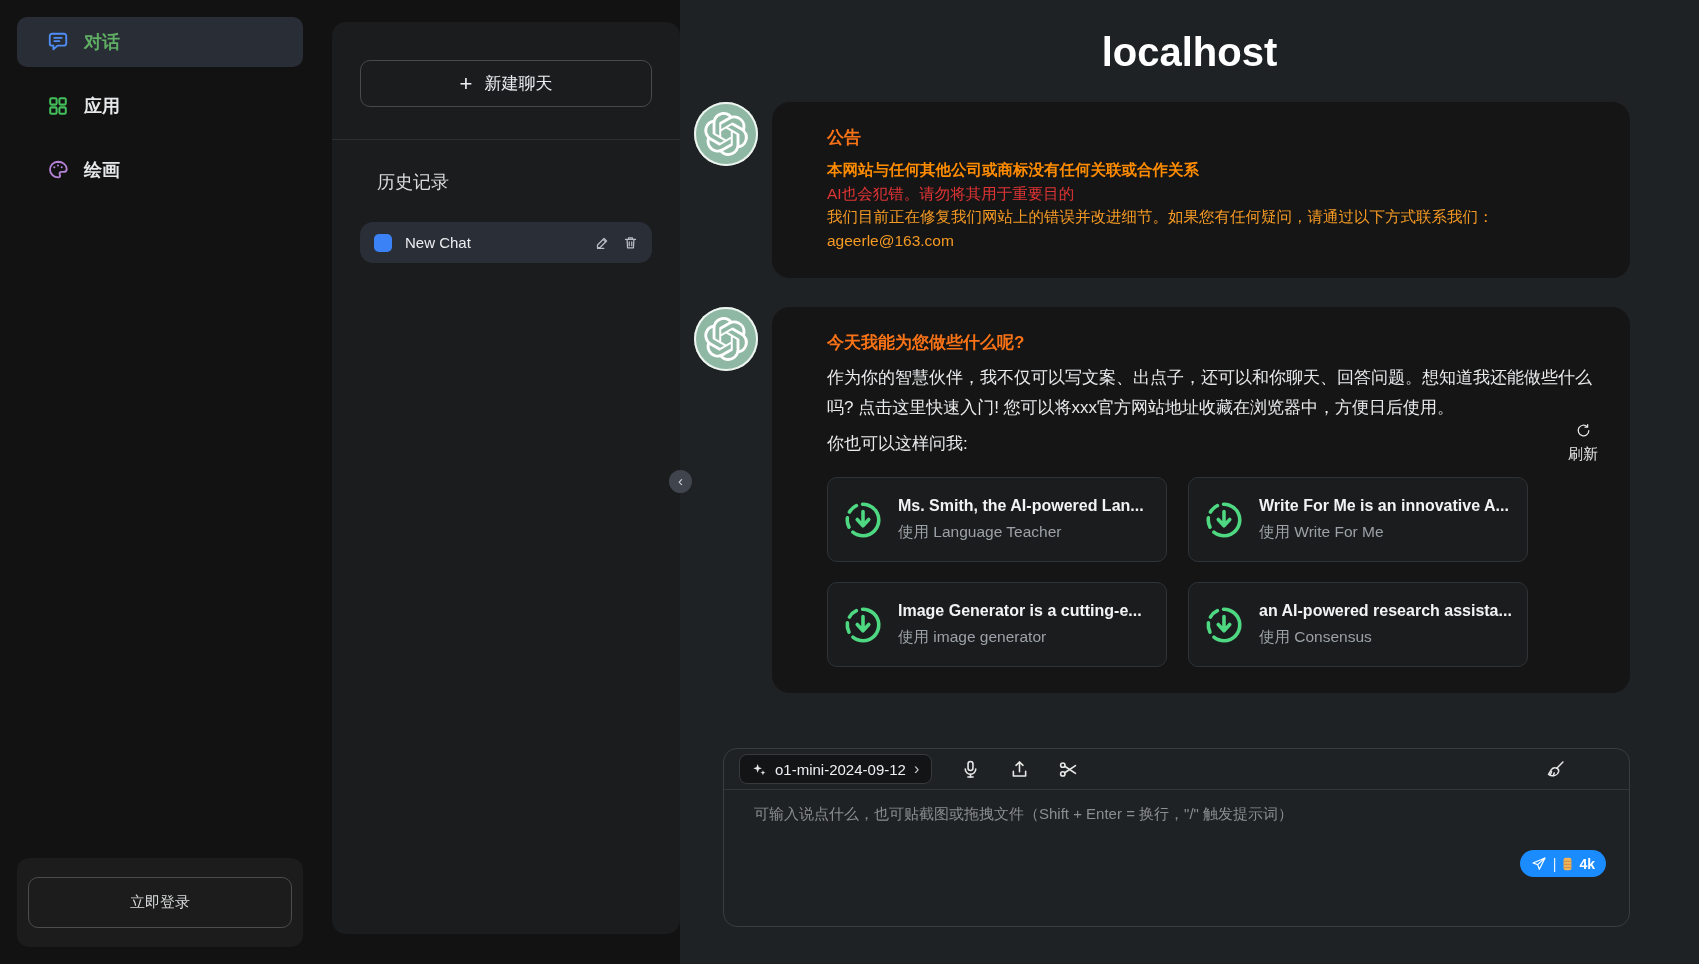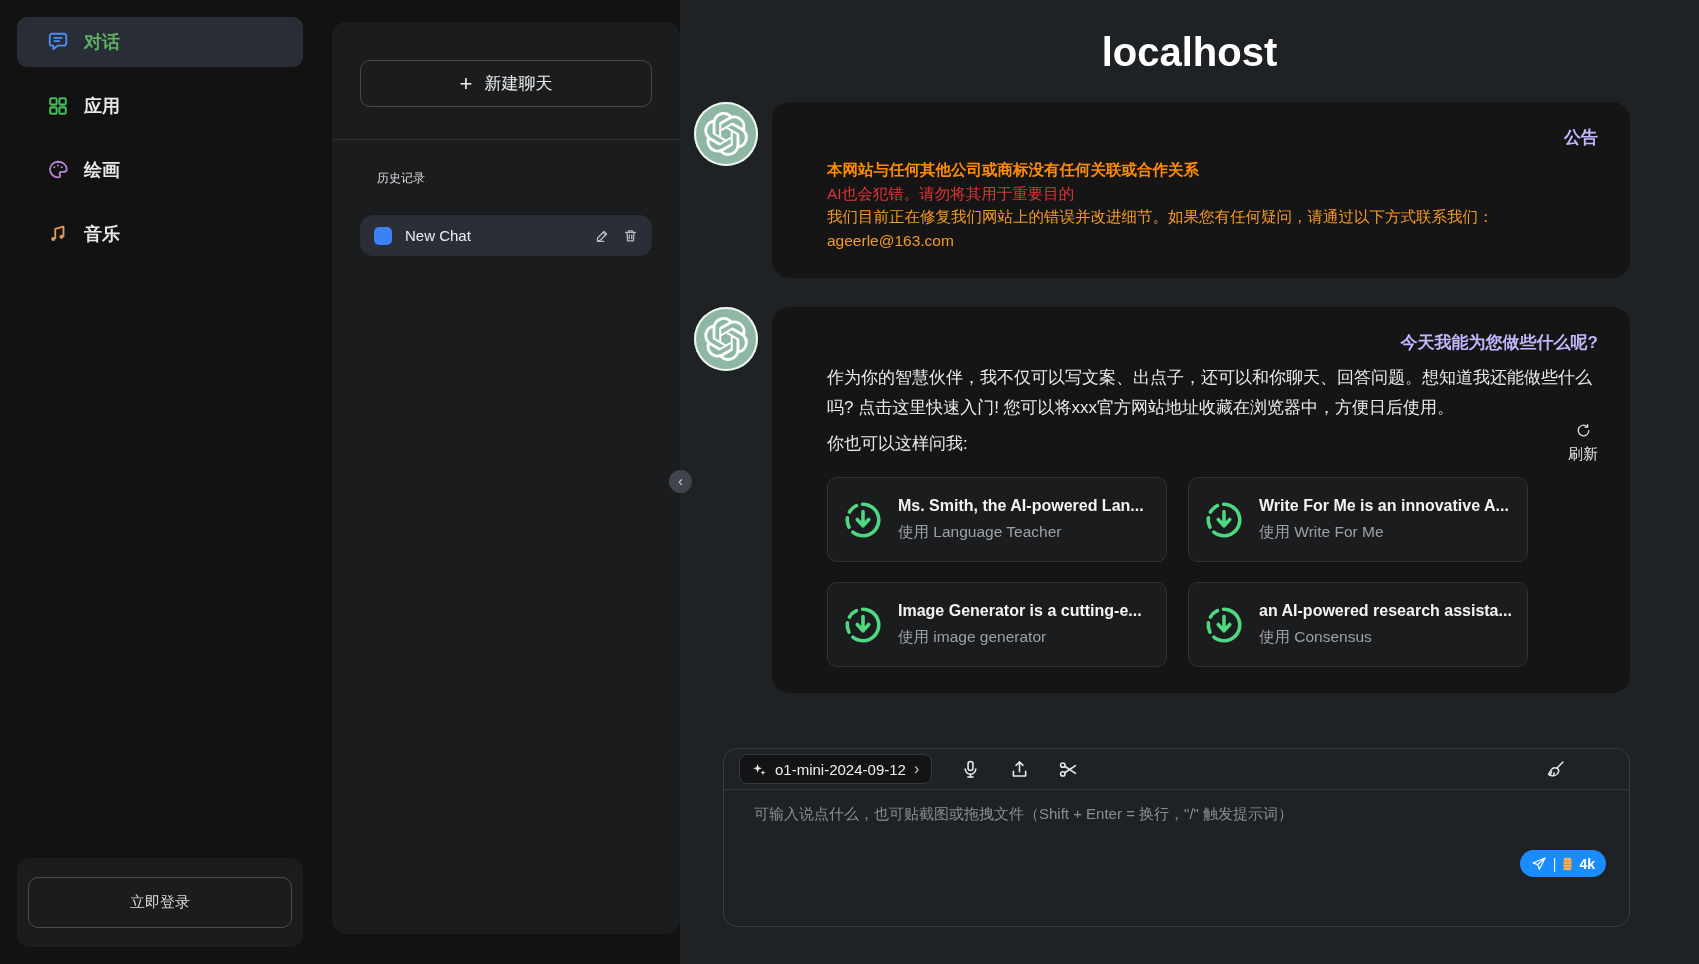--- a/index.html
+++ b/index.html
@@ -35,21 +35,21 @@
   }
   .panel-head { padding:38px 28px 32px 28px; }
   .new-chat-btn {
     width:100%; height:47px; background:transparent; border:1px solid #47494b; border-radius:10px;
     color:#eceff1; font-size:17px; display:flex; align-items:center; justify-content:center; gap:12px;
     cursor:pointer; font-family:inherit;
   }
   .new-chat-btn .plus { font-size:22px; font-weight:400; line-height:1; }
   .panel-divider { border-top:1px solid #2d2f31; }
   .panel-body { padding:30px 28px; flex:1; }
-  .history-label { font-size:12px; color:#dadcde; margin:0 0 28px 17px; }
+  .history-label { font-size:18px; color:#dadcde; margin:0 0 28px 17px; }
   .history-item {
     background:#2a2e37; border-radius:13px; height:41px; display:flex; align-items:center;
     padding:0 14px; gap:13px; cursor:pointer;
   }
   .history-square { width:18px; height:18px; border-radius:5px; background:#3b82f6; flex:0 0 18px; }
   .history-title { font-size:15px; color:#eceef0; flex:1; }
   .history-actions { display:flex; gap:13px; }
   .history-actions svg { width:15px; height:15px; cursor:pointer; }
   
   .main { flex:1; background:#1f2224; position:relative; display:flex; flex-direction:column; }
@@ -61,21 +61,21 @@
   .page-title { text-align:center; font-size:40px; font-weight:bold; color:#ffffff; margin-top:30px; }
   .chat-scroll { flex:1; padding:27px 69px 0 14px; overflow:hidden; }
   .msg-row { display:flex; align-items:flex-start; gap:14px; margin-bottom:29px; }
   .avatar {
     width:64px; height:64px; border-radius:50%; background:#8fb8a4; flex:0 0 64px;
     display:flex; align-items:center; justify-content:center;
     box-shadow:0 0 0 2px rgba(255,255,255,.85) inset;
   }
   .avatar svg { width:44px; height:44px; }
   .msg-card { flex:1; background:#151516; border-radius:18px; padding:24px 32px 26px 55px; }
-  .msg-title { font-size:17px; font-weight:bold; color:#c4b5fd; margin-bottom:9px;text-align:right; }
+  .msg-title { font-size:17px; font-weight:bold; color:#f97316; margin-bottom:9px; }
   .ann-line { font-size:15.5px; line-height:23.5px; }
   .c-orange-bold { color:#ff8c00; font-weight:bold; }
   .c-red { color:#e03434; }
   .c-orange { color:#f59a23; }
   .greet-body { font-size:17px; line-height:30px; color:#e9eaeb; max-width:980px; }
   .ask-row { display:flex; align-items:center; justify-content:space-between; font-size:17px; line-height:30px; color:#e9eaeb; }
   .refresh-btn {
     display:flex; align-items:center; gap:7px; background:none; border:none; color:#e8e8e8;
     font-size:15px; cursor:pointer; font-family:inherit;flex-direction:column;
   }
@@ -148,30 +148,20 @@
   <div class="side-item">
     <span class="icn">
       <svg viewBox="0 0 24 24" fill="none" stroke="#b583d6" stroke-width="2" stroke-linejoin="round">
           <path d="M12 3a9 8.5 0 1 0 .5 17c1.3 0 1.8-.8 1.8-1.7 0-.8-.6-1.4-.6-2.2 0-1.1.9-2 2-2h2.4c2 0 3.4-1.5 3.4-3.3C21.5 6.5 17.2 3 12 3z"></path>
           <circle cx="8" cy="9" r="1.1" fill="#b583d6" stroke="none"></circle>
           <circle cx="12" cy="7" r="1.1" fill="#b583d6" stroke="none"></circle>
           <circle cx="16" cy="9" r="1.1" fill="#b583d6" stroke="none"></circle>
         </svg>
     </span>
     <span>绘画</span>
-  </div>
-  <div class="side-item">
-    <span class="icn">
-      <svg viewBox="0 0 24 24" fill="none" stroke="#e09b5a" stroke-width="2" stroke-linejoin="round">
-          <path d="M9 17.5V6.5l9-2.5v11"></path>
-          <circle cx="6.8" cy="17.5" r="2.2" fill="#e09b5a" stroke="none"></circle>
-          <circle cx="15.8" cy="15" r="2.2" fill="#e09b5a" stroke="none"></circle>
-        </svg>
-    </span>
-    <span>音乐</span>
   </div>
   <div class="login-card">
     <button class="login-btn">立即登录</button>
   </div>
 </nav>
 
 <div class="panel-col">
   <aside class="chat-panel">
     <div class="panel-head">
       <button class="new-chat-btn">

